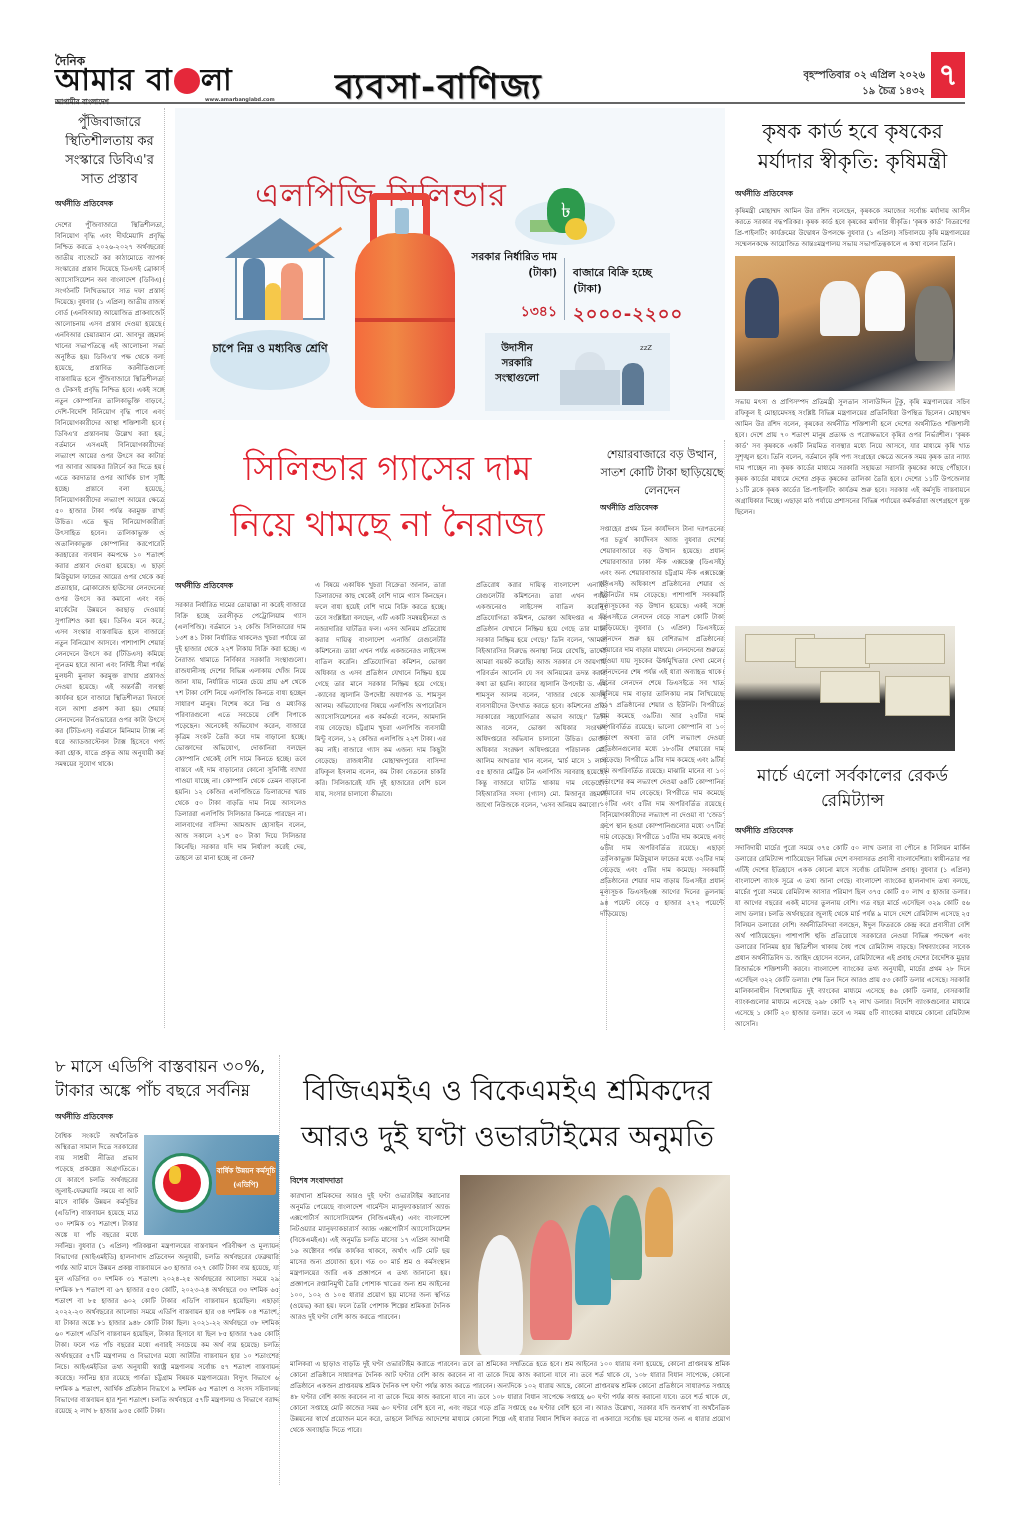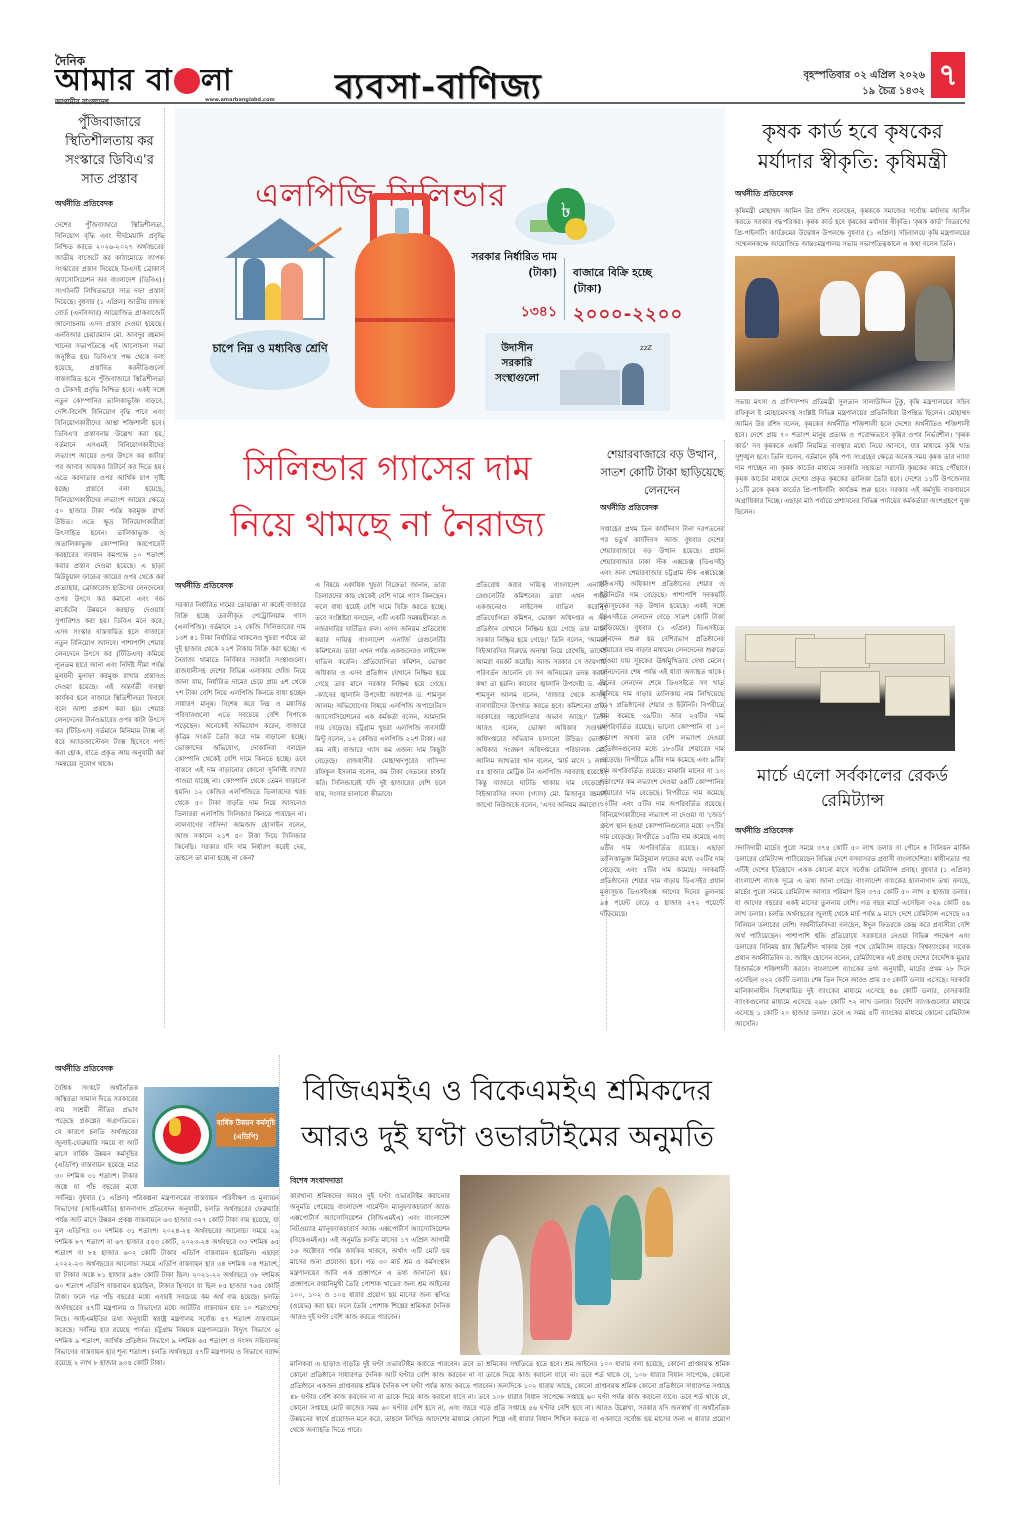--- a/index.html
+++ b/index.html
@@ -209,20 +209,21 @@
     <div class="bill" style="left:130px;top:8px;width:80px;height:30px;"></div>
     <div class="bill" style="left:85px;top:45px;width:60px;height:32px;"></div>
     <div class="bill" style="left:150px;top:50px;width:65px;height:40px;"></div>
   </div>
   <div class="hd">মার্চে এলো সর্বকালের রেকর্ড রেমিট্যান্স</div>
   <div class="byline">অর্থনীতি প্রতিবেদক</div>
   <div class="body-text">সদাবিদায়ী মার্চের পুরো সময়ে ৩৭৫ কোটি ৫০ লাখ ডলার বা পৌনে ৪ বিলিয়ন মার্কিন ডলারের রেমিট্যান্স পাঠিয়েছেন বিভিন্ন দেশে বসবাসরত প্রবাসী বাংলাদেশিরা। স্বাধীনতার পর এটিই দেশের ইতিহাসে একক কোনো মাসে সর্বোচ্চ রেমিট্যান্স প্রবাহ। বুধবার (১ এপ্রিল) বাংলাদেশ ব্যাংক সূত্রে এ তথ্য জানা গেছে। বাংলাদেশ ব্যাংকের হালনাগাদ তথ্য বলছে, মার্চের পুরো সময়ে রেমিট্যান্স আসার পরিমাণ ছিল ৩৭৫ কোটি ৫০ লাখ ৫ হাজার ডলার। যা আগের বছরের একই মাসের তুলনায় বেশি। গত বছর মার্চে এসেছিল ৩২৯ কোটি ৫৬ লাখ ডলার। চলতি অর্থবছরের জুলাই থেকে মার্চ পর্যন্ত ৯ মাসে দেশে রেমিট্যান্স এসেছে ২৫ বিলিয়ন ডলারের বেশি। অর্থনীতিবিদরা বলছেন, ঈদুল ফিতরকে কেন্দ্র করে প্রবাসীরা বেশি অর্থ পাঠিয়েছেন। পাশাপাশি হুন্ডি প্রতিরোধে সরকারের নেওয়া বিভিন্ন পদক্ষেপ এবং ডলারের বিনিময় হার স্থিতিশীল থাকায় বৈধ পথে রেমিট্যান্স বাড়ছে। বিশ্বব্যাংকের সাবেক প্রধান অর্থনীতিবিদ ড. জাহিদ হোসেন বলেন, রেমিট্যান্সের এই প্রবাহ দেশের বৈদেশিক মুদ্রার রিজার্ভকে শক্তিশালী করবে। বাংলাদেশ ব্যাংকের তথ্য অনুযায়ী, মার্চের প্রথম ২৮ দিনে এসেছিল ৩২২ কোটি ডলার। শেষ তিন দিনে আরও প্রায় ৫৩ কোটি ডলার এসেছে। সরকারি মালিকানাধীন বিশেষায়িত দুই ব্যাংকের মাধ্যমে এসেছে ৪৬ কোটি ডলার, বেসরকারি ব্যাংকগুলোর মাধ্যমে এসেছে ২৯৮ কোটি ৭২ লাখ ডলার। বিদেশি ব্যাংকগুলোর মাধ্যমে এসেছে ১ কোটি ২০ হাজার ডলার। তবে এ সময় ৫টি ব্যাংকের মাধ্যমে কোনো রেমিট্যান্স আসেনি।</div>
 </div>
 
 <div id="art-adp" class="abs col-rule" style="overflow: hidden;">
+  <div class="hd">৮ মাসে এডিপি বাস্তবায়ন ৩০%, টাকার অঙ্কে পাঁচ বছরে সর্বনিম্ন</div>
   <div class="byline">অর্থনীতি প্রতিবেদক</div>
   <div class="adp-img">
     <div class="adp-emb">
       <div class="adp-emb-inner"></div>
       <div class="adp-emb-map"></div>
     </div>
     <div class="adp-label">বার্ষিক উন্নয়ন কর্মসূচি (এডিপি)</div>
   </div>
   <div class="body-text">বৈশ্বিক সংকটে অর্থনৈতিক অস্থিরতা সামাল দিতে সরকারের ব্যয় সাশ্রয়ী নীতির প্রভাব পড়েছে প্রকল্পের অগ্রগতিতে। যে কারণে চলতি অর্থবছরের জুলাই-ফেব্রুয়ারি সময়ে বা আট মাসে বার্ষিক উন্নয়ন কর্মসূচির (এডিপি) বাস্তবায়ন হয়েছে মাত্র ৩০ দশমিক ৩১ শতাংশ। টাকার অঙ্কে যা পাঁচ বছরের মধ্যে সর্বনিম্ন। বুধবার (১ এপ্রিল) পরিকল্পনা মন্ত্রণালয়ের বাস্তবায়ন পরিবীক্ষণ ও মূল্যায়ন বিভাগের (আইএমইডি) হালনাগাদ প্রতিবেদন অনুযায়ী, চলতি অর্থবছরের ফেব্রুয়ারি পর্যন্ত আট মাসে উন্নয়ন প্রকল্প বাস্তবায়নে ৬৩ হাজার ৩২৭ কোটি টাকা ব্যয় হয়েছে, যা মূল এডিপির ৩০ দশমিক ৩১ শতাংশ। ২০২৪-২৫ অর্থবছরের আলোচ্য সময়ে ২৯ দশমিক ৮৭ শতাংশ বা ৬৭ হাজার ৫৫৩ কোটি, ২০২৩-২৪ অর্থবছরে ৩৩ দশমিক ৬৫ শতাংশ বা ৮৫ হাজার ৬০২ কোটি টাকার এডিপি বাস্তবায়ন হয়েছিল। এছাড়া ২০২২-২৩ অর্থবছরের আলোচ্য সময়ে এডিপি বাস্তবায়ন হার ৩৪ দশমিক ০৪ শতাংশ, যা টাকার অঙ্কে ৮১ হাজার ৯৪৮ কোটি টাকা ছিল। ২০২১-২২ অর্থবছরে ৩৮ দশমিক ৬০ শতাংশ এডিপি বাস্তবায়ন হয়েছিল, টাকার হিসাবে যা ছিল ৮৫ হাজার ৭৬৫ কোটি টাকা। ফলে গত পাঁচ বছরের মধ্যে এবারই সবচেয়ে কম অর্থ ব্যয় হয়েছে। চলতি অর্থবছরের ৫৭টি মন্ত্রণালয় ও বিভাগের মধ্যে আটটির বাস্তবায়ন হার ১০ শতাংশের নিচে। আইএমইডির তথ্য অনুযায়ী স্বরাষ্ট্র মন্ত্রণালয় সর্বোচ্চ ৫৭ শতাংশ বাস্তবায়ন করেছে। সর্বনিম্ন হার রয়েছে পার্বত্য চট্টগ্রাম বিষয়ক মন্ত্রণালয়ের। বিদ্যুৎ বিভাগে ৬ দশমিক ৯ শতাংশ, আর্থিক প্রতিষ্ঠান বিভাগে ৯ দশমিক ৬৫ শতাংশ ও সংসদ সচিবালয় বিভাগের বাস্তবায়ন হার শূন্য শতাংশ। চলতি অর্থবছরে ৫৭টি মন্ত্রণালয় ও বিভাগে বরাদ্দ রয়েছে ২ লাখ ৮ হাজার ৯৩৫ কোটি টাকা।</div>
 </div>

